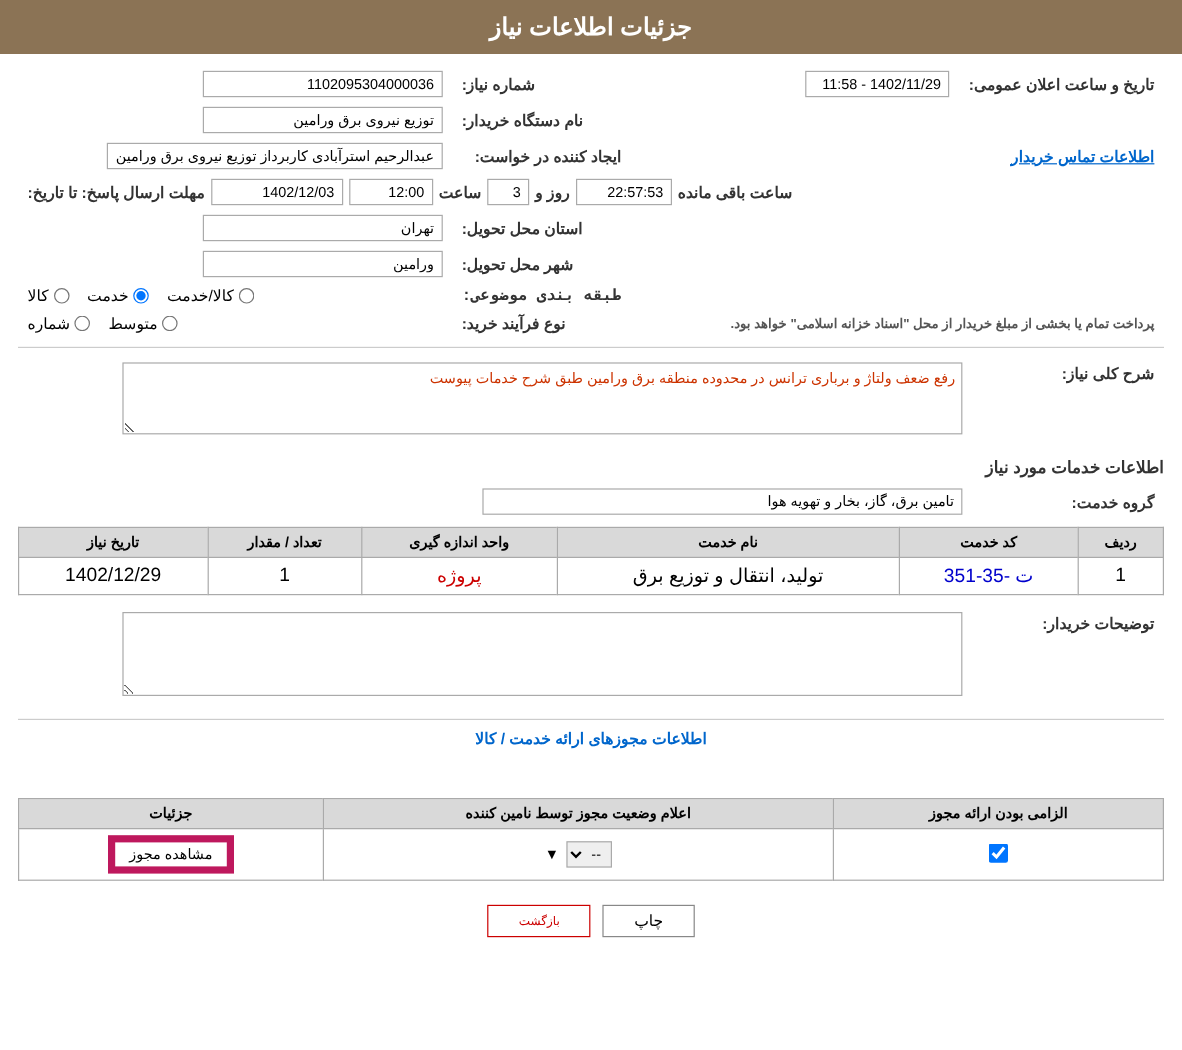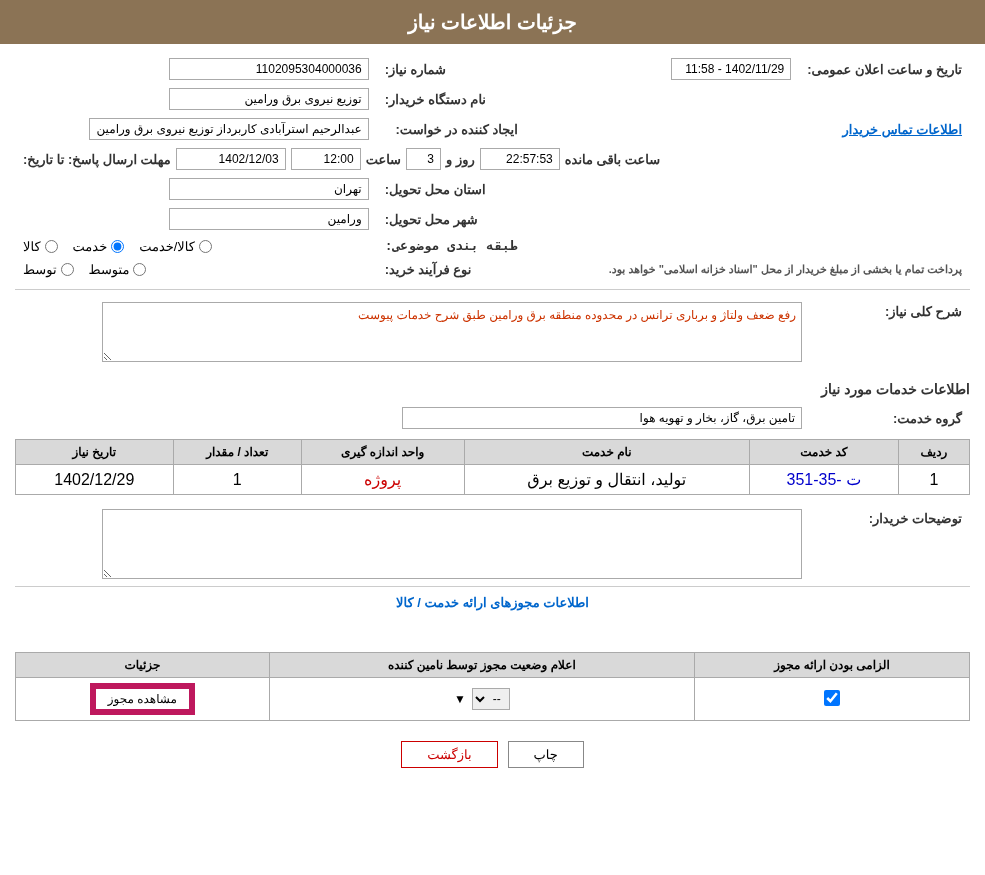--- a/index.html
+++ b/index.html
@@ -135,21 +135,21 @@
       font-family: Tahoma, Arial, sans-serif;
       font-size: 12px;
       direction: rtl;
       resize: vertical;
     }
     .license-section-title {
       text-align: center;
       color: #0066cc;
       font-size: 13px;
       font-weight: bold;
-      margin: 0 0 6px 0;
+      margin: 12px 0 6px 0;
       border-top: 1px solid #ccc;
       padding-top: 8px;
     }
     .license-table {
       width: 100%;
       border-collapse: collapse;
       margin-top: 6px;
     }
     .license-table th {
       background: #d9d9d9;
@@ -198,21 +198,21 @@
       font-family: Tahoma, Arial, sans-serif;
       font-size: 13px;
     }
     .btn-back {
       background: #fff;
       border: 1px solid #cc0000;
       color: #cc0000;
       padding: 5px 25px;
       cursor: pointer;
       font-family: Tahoma, Arial, sans-serif;
-      font-size: 13px;
+      font-size: 10px;
     }
     .inline-label {
       white-space: nowrap;
     }
   </style>
 </head>
 <body>
 
 <div class="page-wrapper">
 
@@ -317,21 +317,21 @@
           <td></td>
           <td class="label-cell" style="text-align:left;">نوع فرآیند خرید:</td>
           <td class="value-cell">
             <div class="radio-group">
               <label class="radio-item">
                 <input type="radio" name="purchase" style="">
                 <span>متوسط</span>
               </label>
               <label class="radio-item">
                 <input type="radio" name="purchase" style="">
-                <span>توسط</span>
+                <span>شماره</span>
               </label>
             </div>
           </td>
         </tr>
       </tbody>
     </table>
 
     <hr class="separator-line">
 
     <table class="info-table">

